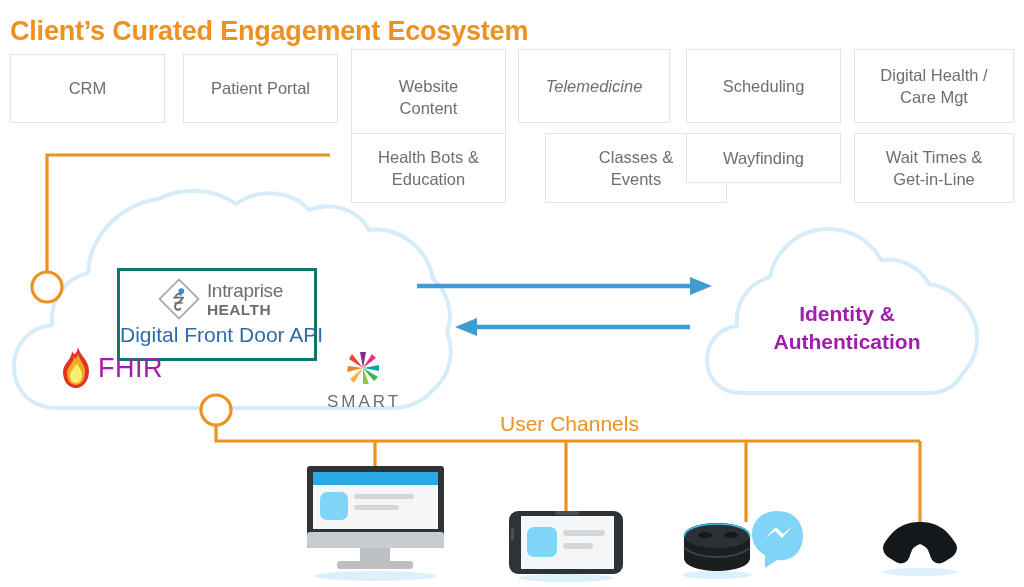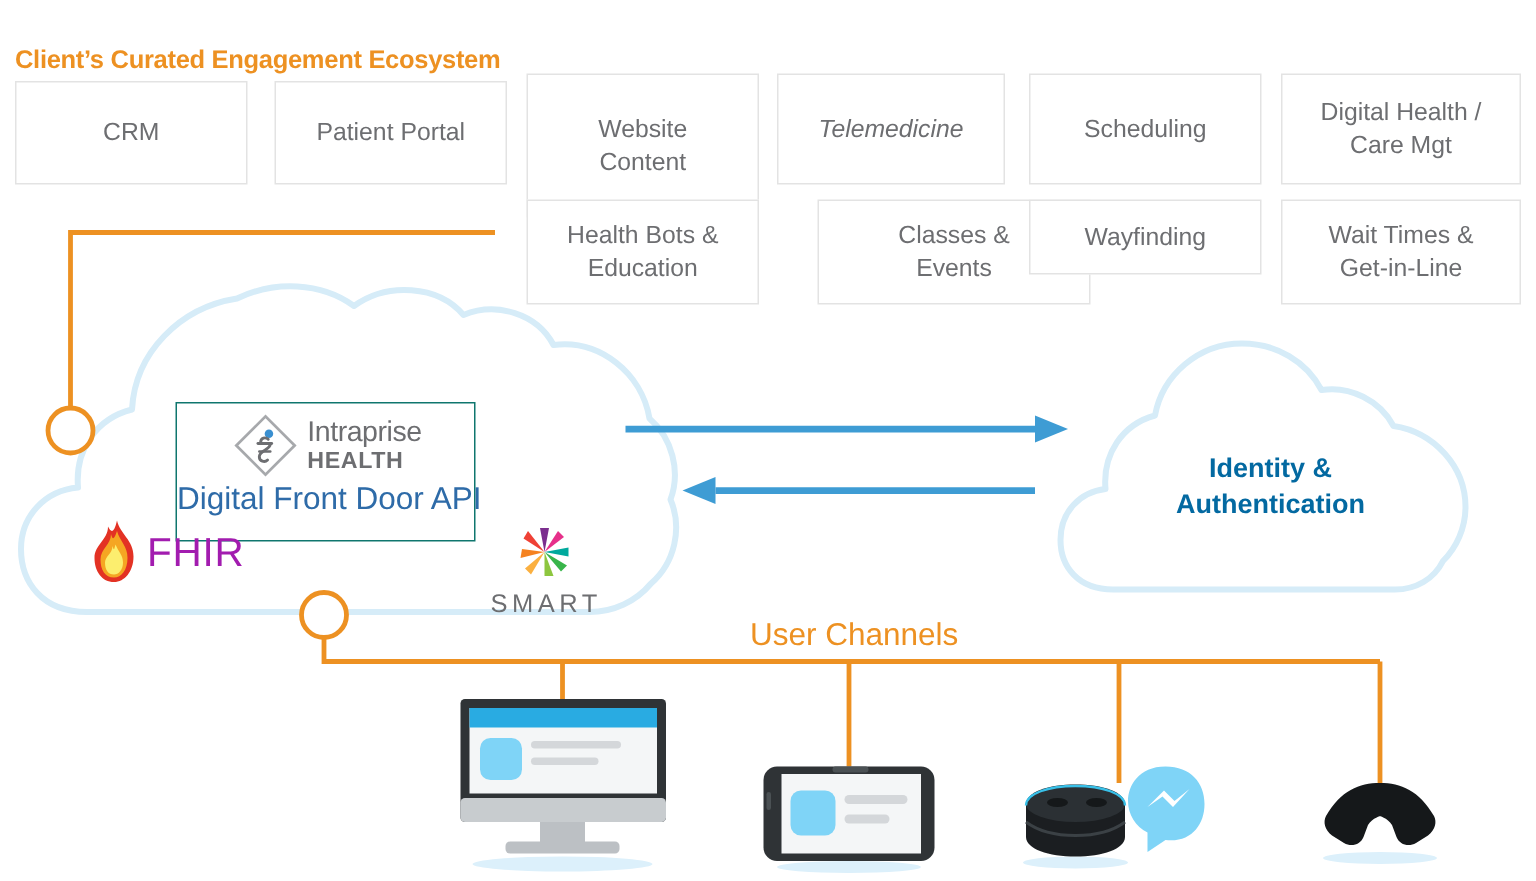--- a/index.html
+++ b/index.html
@@ -8,25 +8,24 @@
     background:#ffffff;
     font-family:"Liberation Sans", sans-serif;
     overflow:hidden;
     position:relative;
   }
   #stage{position:absolute;left:0;top:0;width:1024px;height:587px;}
 
   
   .title{
     position:absolute;left:10px;top:16px;
-    font-size:17px;font-weight:bold;
+    font-size:27px;font-weight:bold;
     color:#ED9122;
     letter-spacing:-0.2px;
     white-space:nowrap;
-    margin-top:14px;
   }
 
   
   .capbox{
     position:absolute;
     border:1px solid #E3E3E3;
     background:#FFFFFF;
     box-sizing:border-box;
     display:flex;align-items:center;justify-content:center;
     text-align:center;
@@ -37,21 +36,21 @@
   }
 
   
   svg.layer{position:absolute;left:0;top:0;width:1024px;height:587px;overflow:visible;}
   svg.layer.under{z-index:1;}
   svg.layer.over{z-index:3;}
 
   
   .dfd-card{
     position:absolute;left:117px;top:268px;width:200px;height:93px;
-    border:1px solid #0f766e;background:#FFFFFF;
+    border:3px solid #0f766e;background:#FFFFFF;
     box-sizing:border-box;z-index:4;
   }
   .dfd-logo{
     position:absolute;left:0;top:4px;width:200px;height:48px;
     display:flex;align-items:center;justify-content:center;gap:6px;
   }
   .dfd-mark{width:44px;height:44px;flex:0 0 auto;}
   .dfd-words{display:flex;flex-direction:column;line-height:1;}
   .dfd-words .w1{
     font-size:19px;color:#6D6E71;letter-spacing:-0.3px;font-weight:400;
@@ -69,21 +68,21 @@
   .fhir{position:absolute;left:60px;top:346px;display:flex;align-items:center;gap:4px;z-index:4;}
   .fhir-text{font-size:27px;color:#a21caf;letter-spacing:0.5px;font-weight:400;}
 
   
   .smart{position:absolute;left:327px;top:348px;width:72px;text-align:center;z-index:4;}
   .smart-text{font-size:17px;color:#6D6E71;letter-spacing:3px;font-weight:400;margin-top:-2px;}
 
   
   .idlabel{
     position:absolute;left:733px;top:300px;width:228px;
-    text-align:center;color:#0369a1;font-weight:bold;font-size:18px;
+    text-align:center;color:#a21caf;font-weight:bold;font-size:21px;
     line-height:1.35;z-index:4;
   }
 
   
   .uclabel{
     position:absolute;left:500px;top:412px;
     color:#ED9122;font-weight:normal;font-size:21px;white-space:nowrap;z-index:4;
   }
 </style>
 </head>

